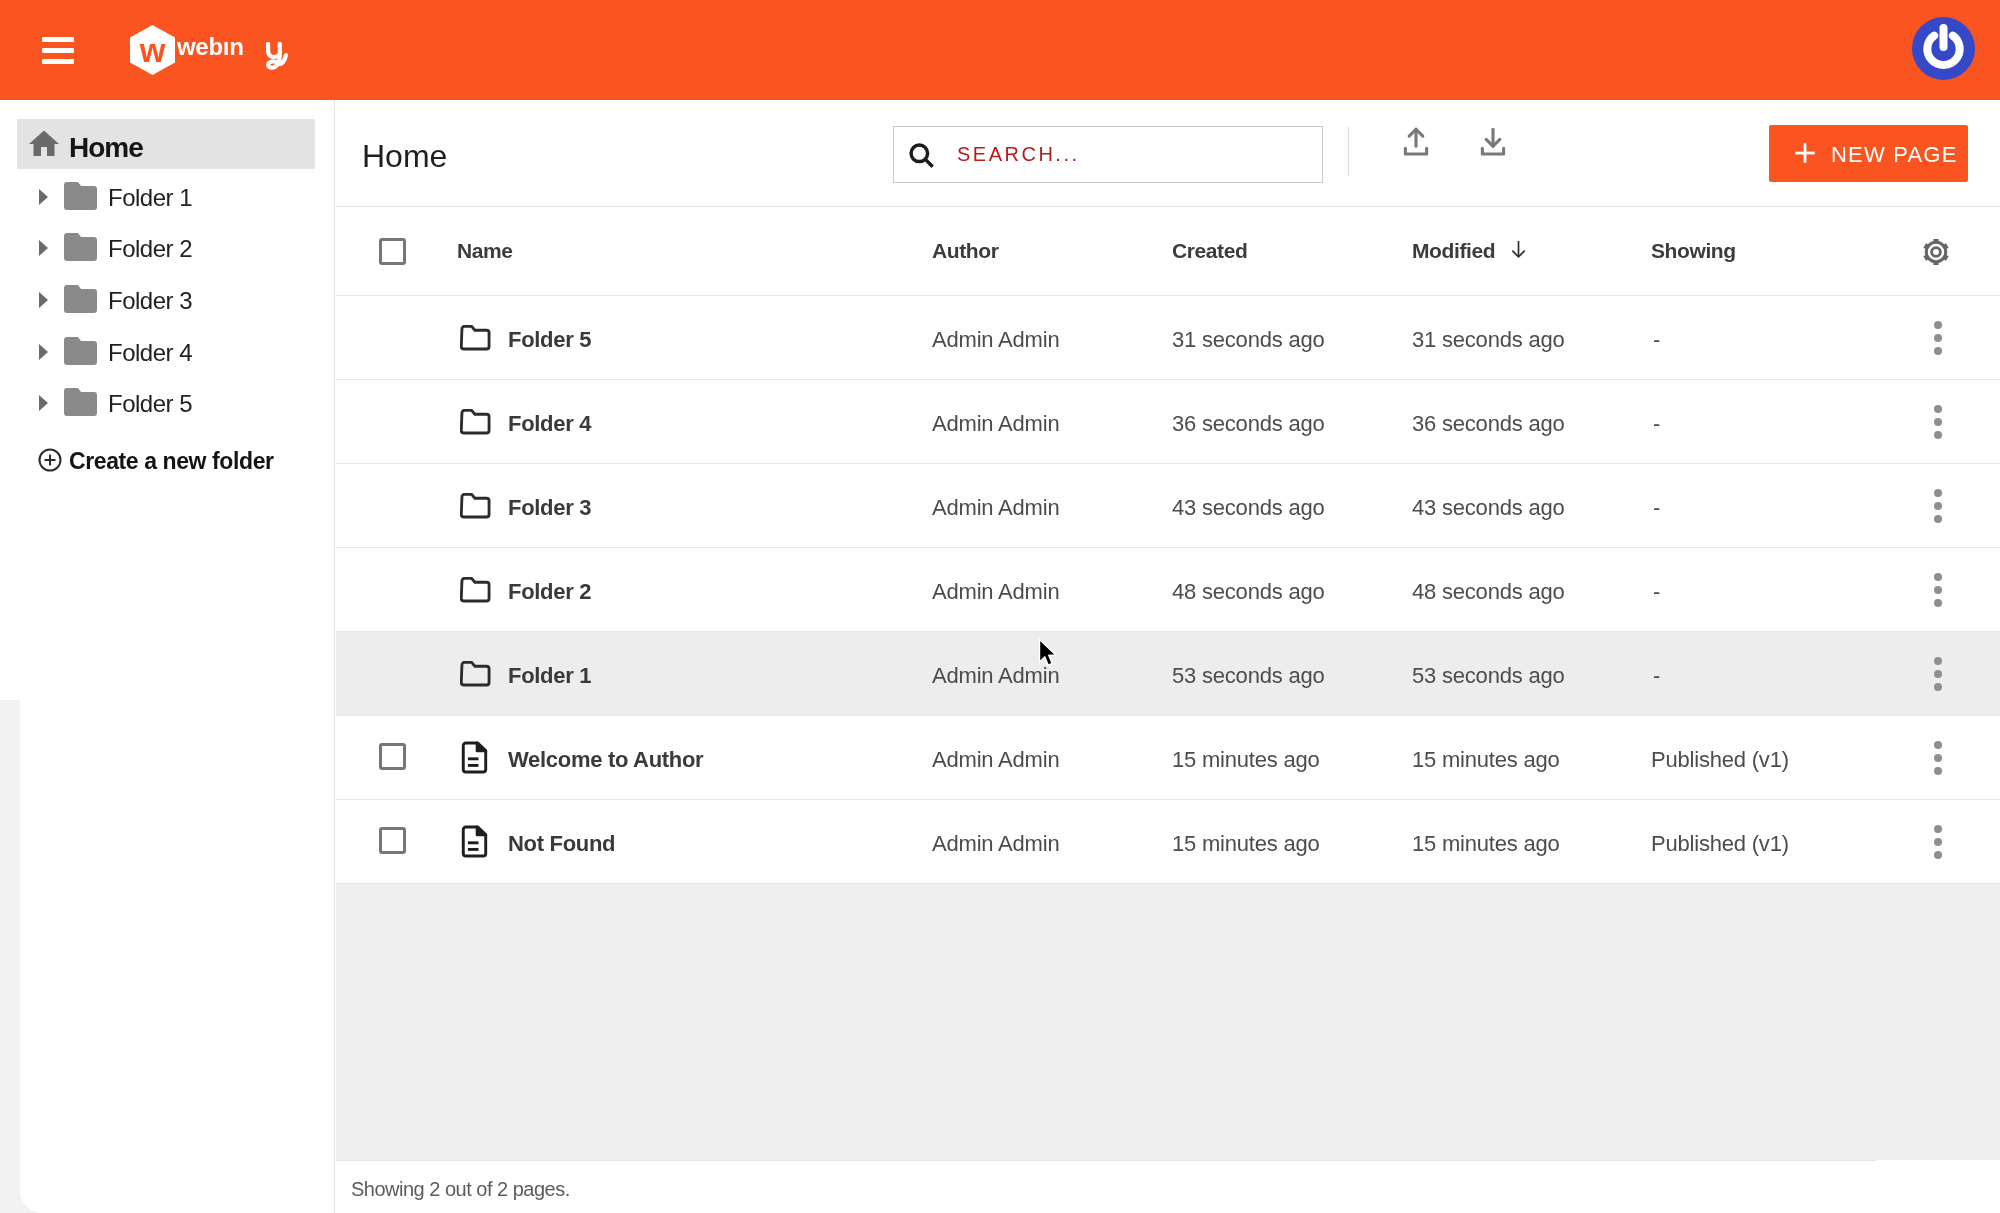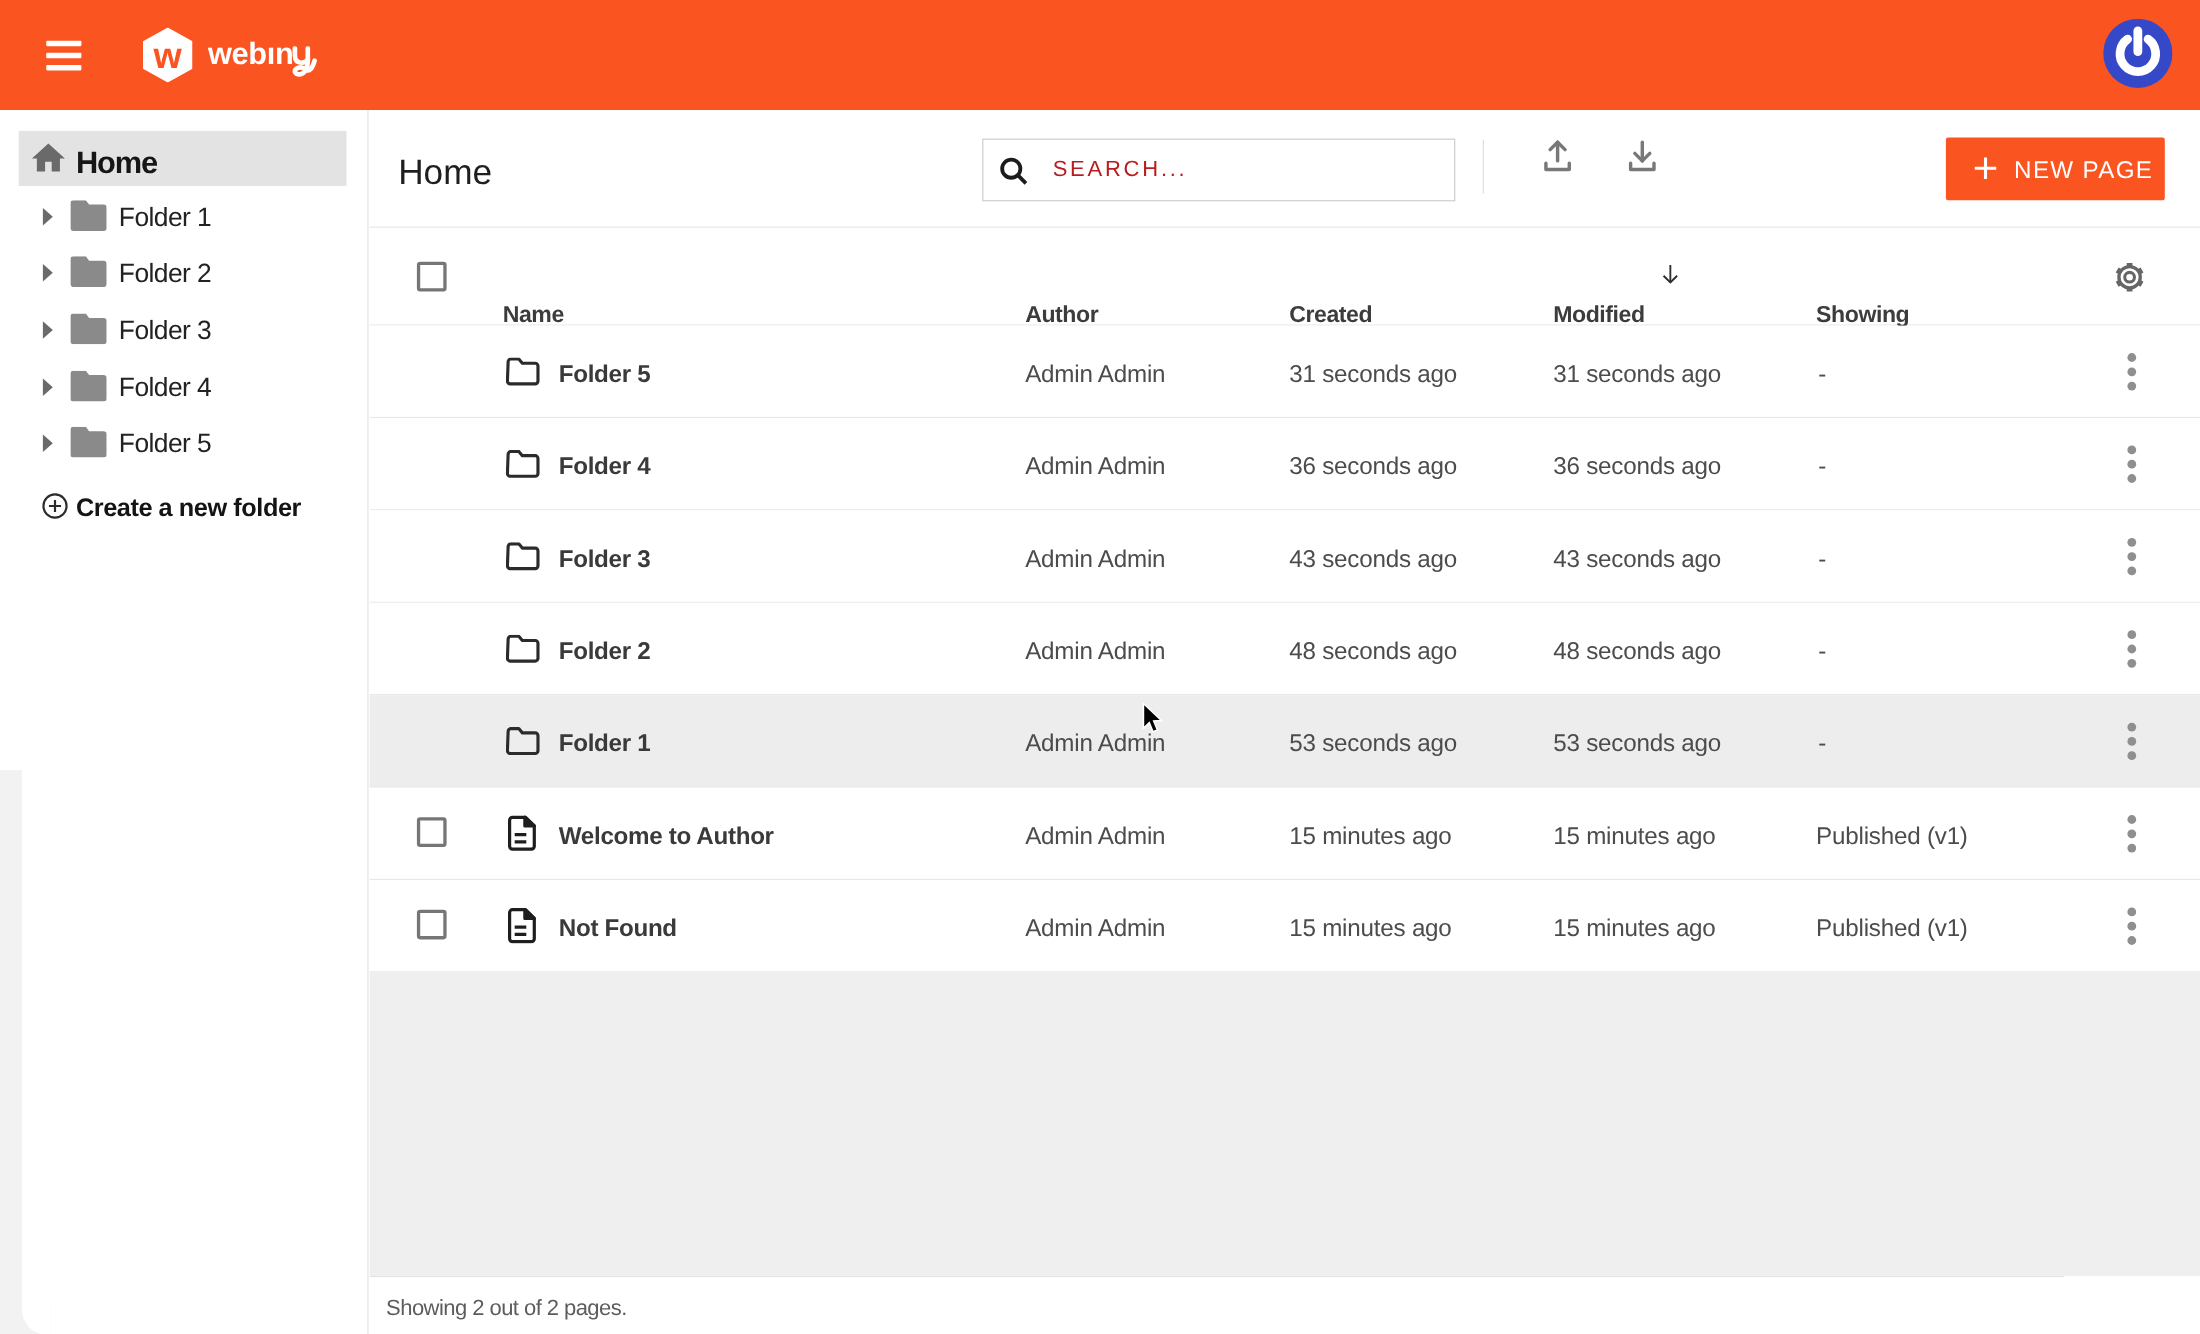--- a/index.html
+++ b/index.html
@@ -8,21 +8,21 @@
   #app { position:relative; width:2000px; height:1213px; overflow:hidden; background:#fff; }
   .abs { position:absolute; }
 
   
   .topbar { position:absolute; left:0; top:0; width:2000px; height:100px; background:#fa5420; }
   .burger { position:absolute; left:42px; top:37px; width:32px; height:27px; }
   .burger div { position:absolute; left:0; width:32px; height:5px; background:#fff; border-radius:1px; }
   .burger .b1{top:0;} .burger .b2{top:11px;} .burger .b3{top:22px;}
 
   .logo-hex { position:absolute; left:130px; top:25px; }
-  .wordmark { position:absolute; left:189px; top:33px; color:#fff; font-size:28px; font-weight:700; letter-spacing:-0.3px; }
+  .wordmark { position:absolute; left:177px; top:33px; color:#fff; font-size:24px; font-weight:700; letter-spacing:-0.3px; }
 
   .avatar { position:absolute; left:1912px; top:17px; width:63px; height:63px; }
 
   
   .sidebar { position:absolute; left:0; top:100px; width:335px; height:1113px; background:#fff; border-right:1px solid #e2e2e2; }
   .side-home { position:absolute; left:17px; top:19px; width:298px; height:50px; background:#e3e3e3; }
   .side-home .txt { position:absolute; left:52px; top:13px; font-size:28px; font-weight:700; color:#161616; letter-spacing:-1px; }
   .side-item { position:absolute; left:0; width:335px; height:51px; }
   .side-item .tri { position:absolute; left:39px; top:18px; width:0; height:0; border-left:9px solid #6a6a6a; border-top:8px solid transparent; border-bottom:8px solid transparent; }
   .side-item .txt { position:absolute; left:108px; top:13px; font-size:24px; color:#222; letter-spacing:-0.5px; }
@@ -40,21 +40,21 @@
   .search { position:absolute; left:557px; top:26px; width:430px; height:57px; border:1px solid #c9c9c9; background:#fff; }
   .search .ph { position:absolute; left:63px; top:16px; font-size:20px; letter-spacing:2.5px; color:#b91c1c; }
   .vsep { position:absolute; left:1012px; top:27px; width:1px; height:49px; background:#dcdcdc; }
   .btn-outline { position:absolute; left:1195px; top:25px; width:231px; height:57px; border:2px solid #fa5420; border-radius:2px; background:#fff; color:#fa5420; }
   .btn-fill { position:absolute; left:1433px; top:25px; width:199px; height:57px; border-radius:2px; background:#fa5420; color:#fff; }
   .btn-lbl { position:absolute; top:17px; font-size:22px; letter-spacing:1.2px; white-space:nowrap; }
 
   
   .thead { position:absolute; left:0; top:108px; width:1664px; height:88px; border-bottom:1px solid #e6e6e6; background:#fff; }
   .cb { position:absolute; width:27px; height:27px; border:3px solid #767676; border-radius:3px; background:#fff; }
-  .hlbl { position:absolute; top:31px; font-size:21px; font-weight:700; color:#3c3c3c; letter-spacing:-0.4px;margin-top:36px; }
+  .hlbl { position:absolute; top:31px; font-size:21px; font-weight:700; color:#3c3c3c; letter-spacing:-0.4px; }
   .row { position:absolute; left:0; width:1664px; height:84px; border-bottom:1px solid #e7e7e7; background:#fff; }
   .row.sel { background:#ededed; }
   .cell { position:absolute; font-size:22px; color:#4c4c4c; top:31px; letter-spacing:-0.2px; }
   .name { font-weight:700; color:#3a3a3a; letter-spacing:-0.3px; }
   .kebab { position:absolute; left:1598px; width:8px; }
   .kebab div { position:absolute; left:0; width:8px; height:8px; border-radius:50%; background:#8f8f8f; }
 
   .grayarea { position:absolute; left:0; top:784px; width:1664px; height:276px; background:#efefef; }
   .footer { position:absolute; left:0; top:1060px; width:1540px; height:53px; background:#fff; border-top:1px solid #e3e3e3; }
   .footer .txt { position:absolute; left:15px; top:17px; font-size:20px; color:#5c5c5c; letter-spacing:-0.5px; }

